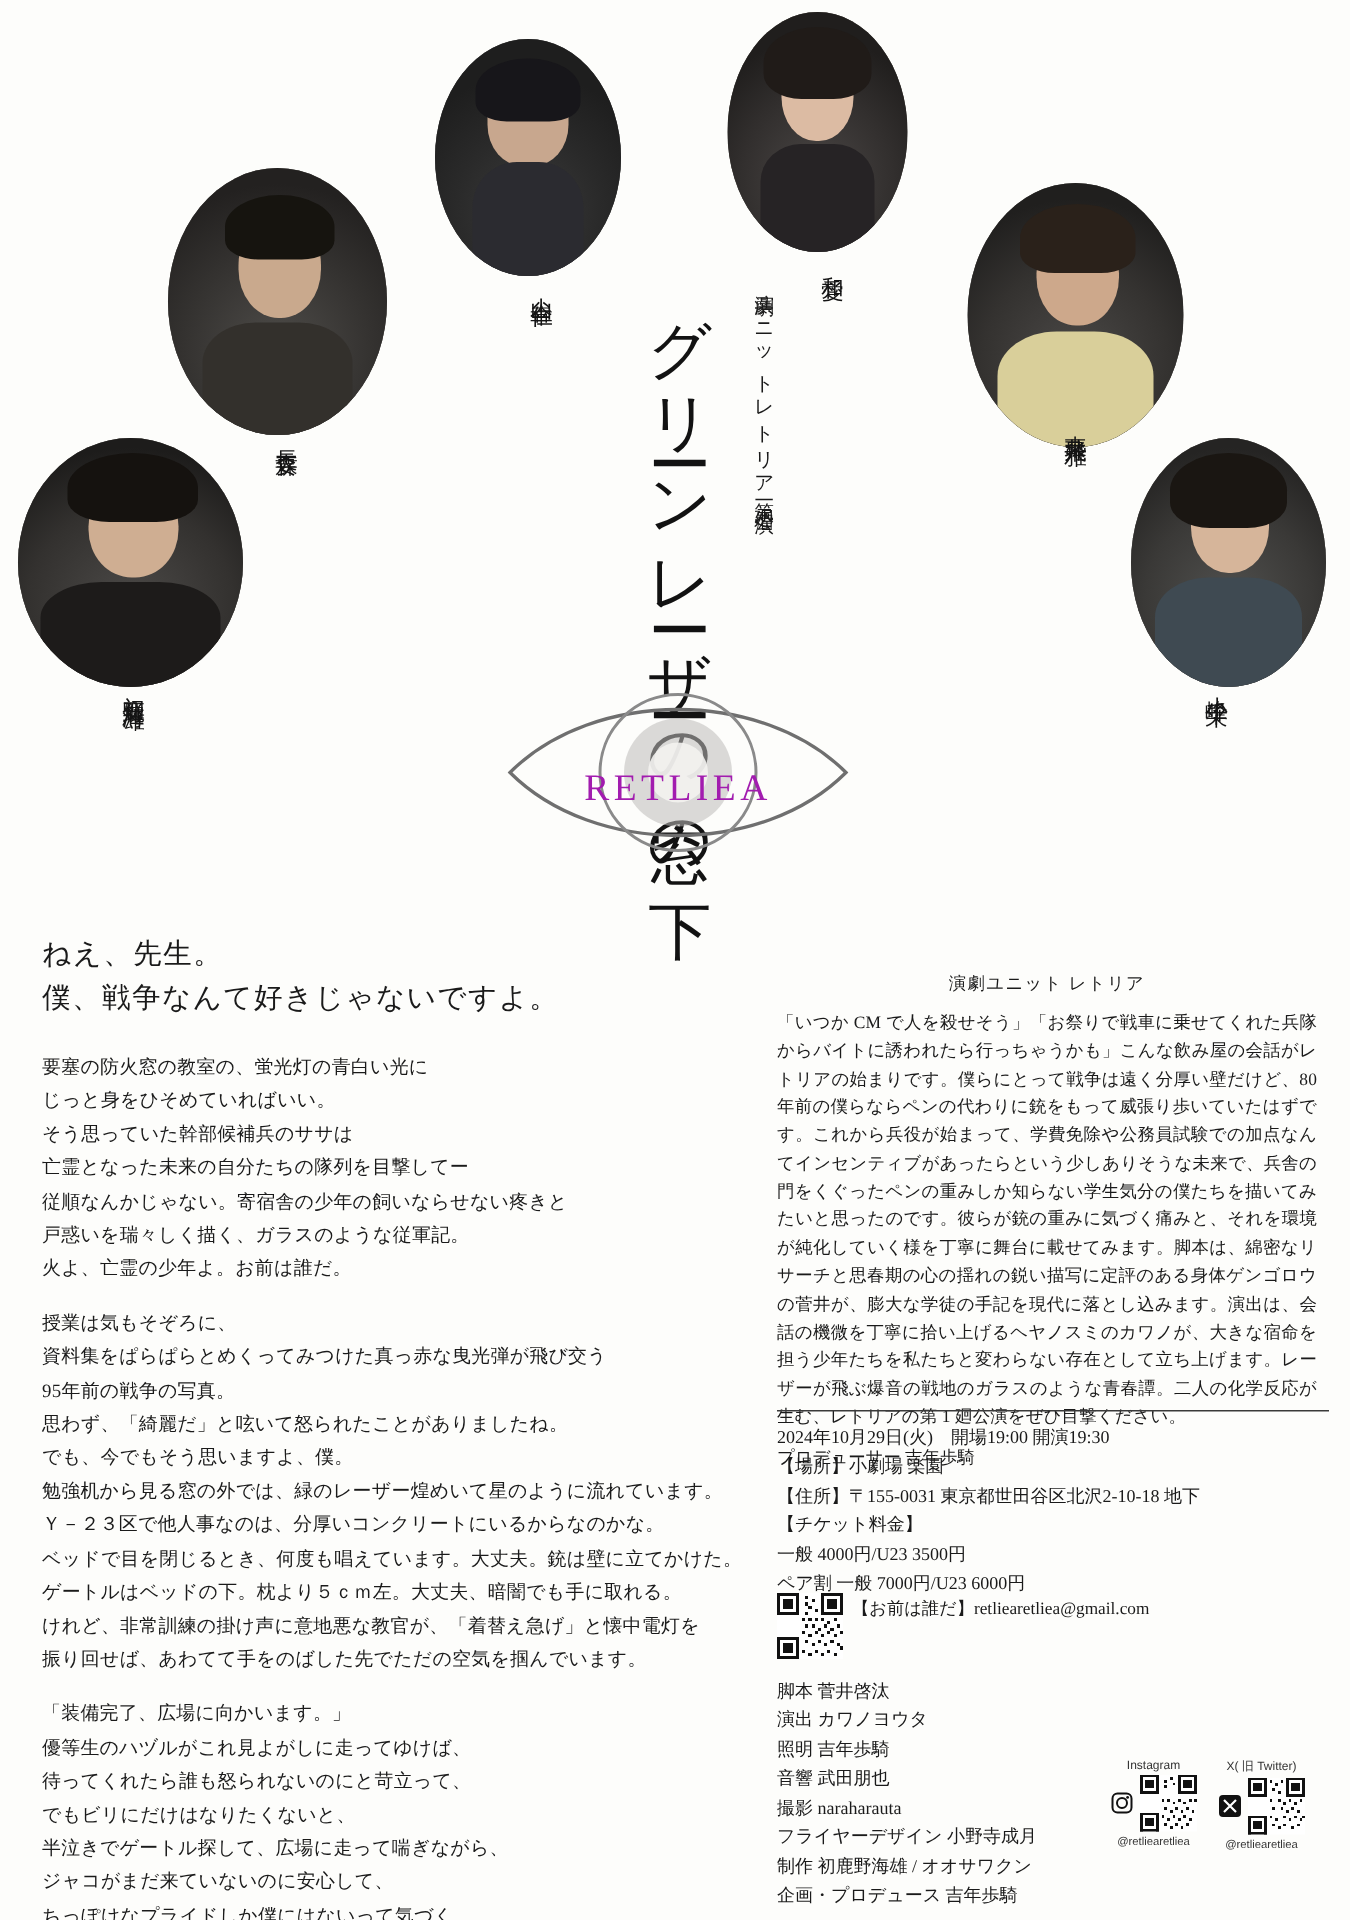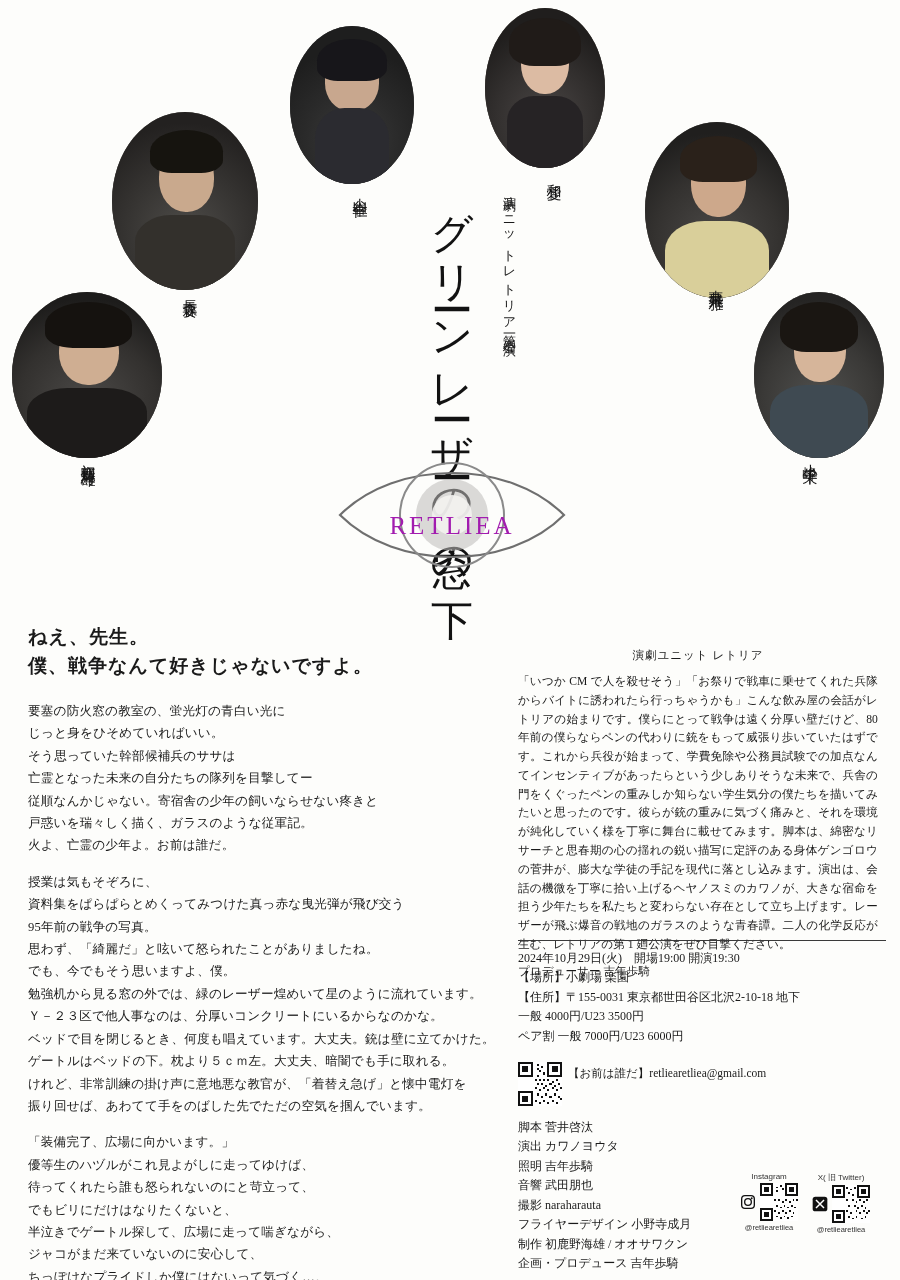--- a/index.html
+++ b/index.html
@@ -73,21 +73,21 @@
     letter-spacing: 3px;
     color: #a21caf;
   }
 
   
   .lead {
     position: absolute;
     left: 28px; top: 622px;
     font-family: "Liberation Serif", serif;
     font-size: 19px;
-    font-weight: bold;
+    font-weight: normal;
     line-height: 1.55;
     letter-spacing: 1px;
   }
   .body-copy {
     position: absolute;
     left: 28px; top: 700px;
     width: 470px;
     font-family: "Liberation Serif", serif;
     font-size: 12.6px;
     line-height: 1.78;
@@ -302,20 +302,21 @@
   <div class="unit-head">演劇ユニット レトリア</div>
   <div class="synopsis">「いつか CM で人を殺せそう」「お祭りで戦車に乗せてくれた兵隊からバイトに誘われたら行っちゃうかも」こんな飲み屋の会話がレトリアの始まりです。僕らにとって戦争は遠く分厚い壁だけど、80 年前の僕らならペンの代わりに銃をもって威張り歩いていたはずです。これから兵役が始まって、学費免除や公務員試験での加点なんてインセンティブがあったらという少しありそうな未来で、兵舎の門をくぐったペンの重みしか知らない学生気分の僕たちを描いてみたいと思ったのです。彼らが銃の重みに気づく痛みと、それを環境が純化していく様を丁寧に舞台に載せてみます。脚本は、綿密なリサーチと思春期の心の揺れの鋭い描写に定評のある身体ゲンゴロウの菅井が、膨大な学徒の手記を現代に落とし込みます。演出は、会話の機微を丁寧に拾い上げるヘヤノスミのカワノが、大きな宿命を担う少年たちを私たちと変わらない存在として立ち上げます。レーザーが飛ぶ爆音の戦地のガラスのような青春譚。二人の化学反応が生む、レトリアの第 1 廻公演をぜひ目撃ください。</div>
   <div class="producer">プロデューサー 吉年歩騎</div>
 </div>
 
 <div class="info-block">
   <div class="rule"></div>
   <div class="line">2024年10月29日(火)　開場19:00 開演19:30</div>
   <div class="line">【場所】小劇場 楽園</div>
   <div class="line">【住所】〒155-0031 東京都世田谷区北沢2-10-18 地下</div>
+  <div class="line">【チケット料金】</div>
   <div class="line">一般 4000円/U23 3500円</div>
   <div class="line">ペア割 一般 7000円/U23 6000円</div>
 </div>
 
 <svg class="qr-ticket qrbox" viewBox="0 0 21 21" shape-rendering="crispEdges">
   <rect width="21" height="21" fill="#fff"></rect>
   <g fill="#111">
     <rect x="0" y="0" width="7" height="1"></rect>
       <rect x="0" y="6" width="7" height="1"></rect>
     <rect x="0" y="0" width="1" height="7"></rect>

